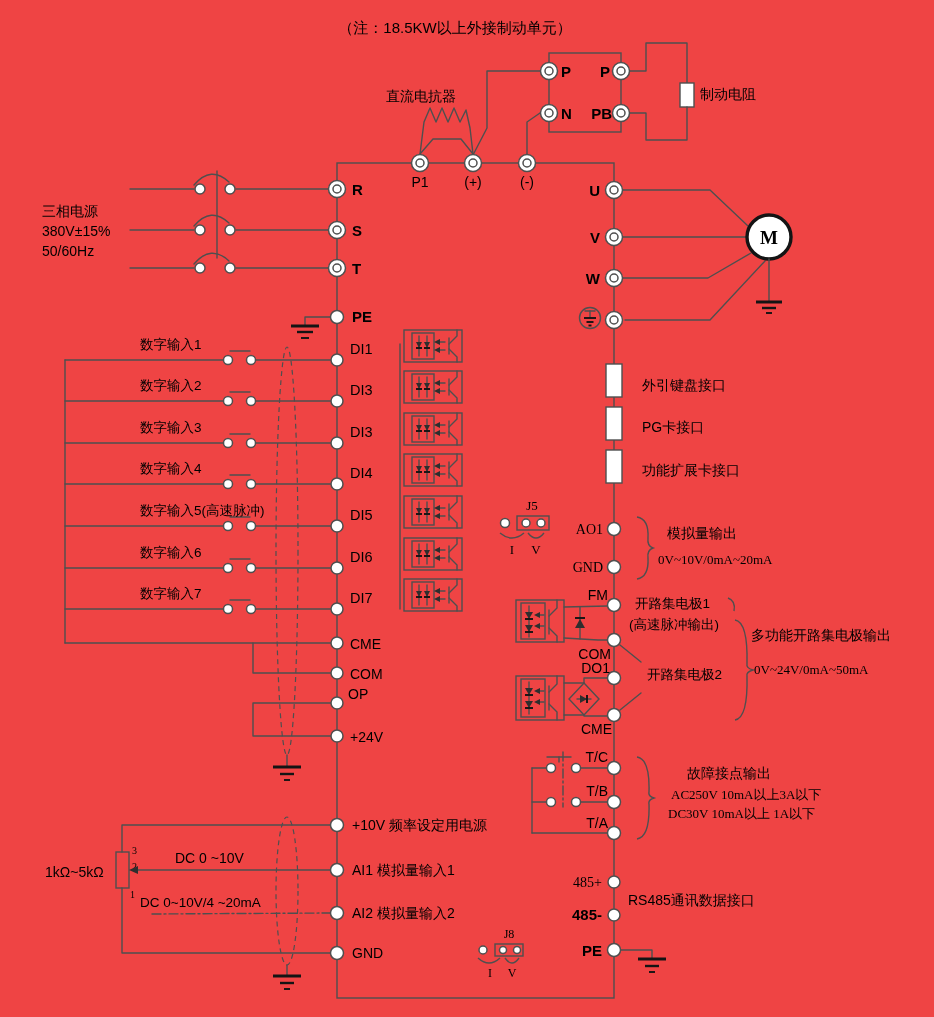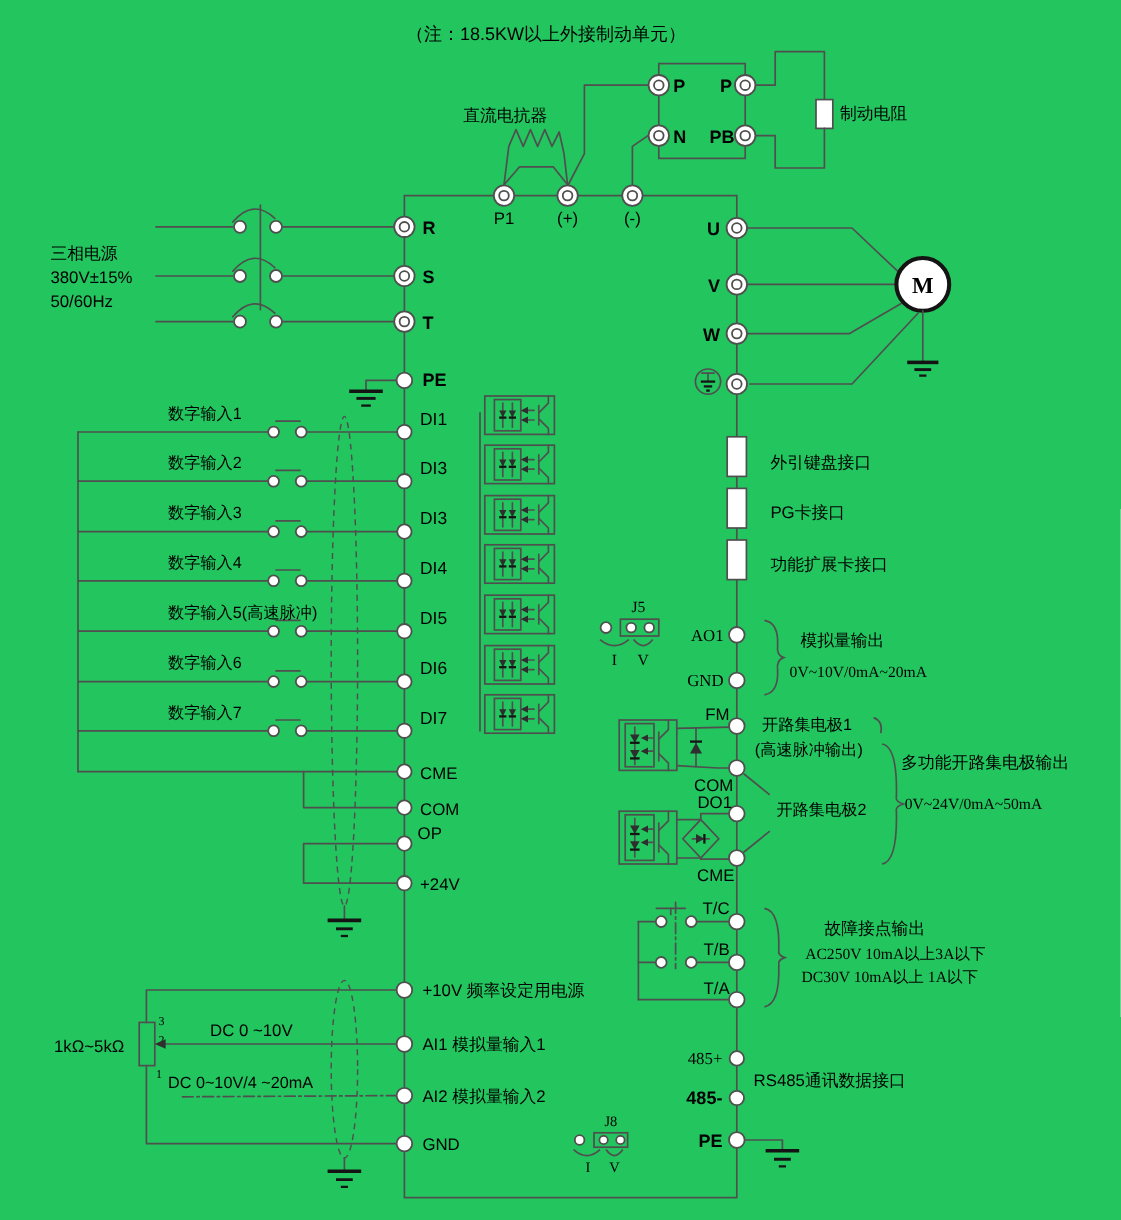--- a/index.html
+++ b/index.html
@@ -1,16 +1,16 @@
 <!DOCTYPE html>
 <html><head>
 <meta charset="utf-8">
 <style>
   html,body{margin:0;padding:0;background:#fff;}
-  .page{position:relative;width:934px;height:1017px;background:#22c55e;overflow:hidden;
+  .page{position:relative;width:934px;height:1017px;background:#ef4444;overflow:hidden;
         font-family:"Liberation Sans",sans-serif;}
   svg{display:block}
   
   .w   {fill:none;stroke:#4f4f4f;stroke-width:1.4;stroke-linecap:round;stroke-linejoin:round}
   .box {fill:#fff;stroke:#4f4f4f;stroke-width:1.4}
   .nf  {fill:none;stroke:#4f4f4f;stroke-width:1.4}
   .term{fill:#fff;stroke:#4f4f4f;stroke-width:1.5}
   .blk {stroke:#141414;stroke-width:3;stroke-linecap:butt}
   .blk2{stroke:#141414;stroke-width:2.4;stroke-linecap:butt}
   .blk3{stroke:#141414;stroke-width:1.9;stroke-linecap:butt}

